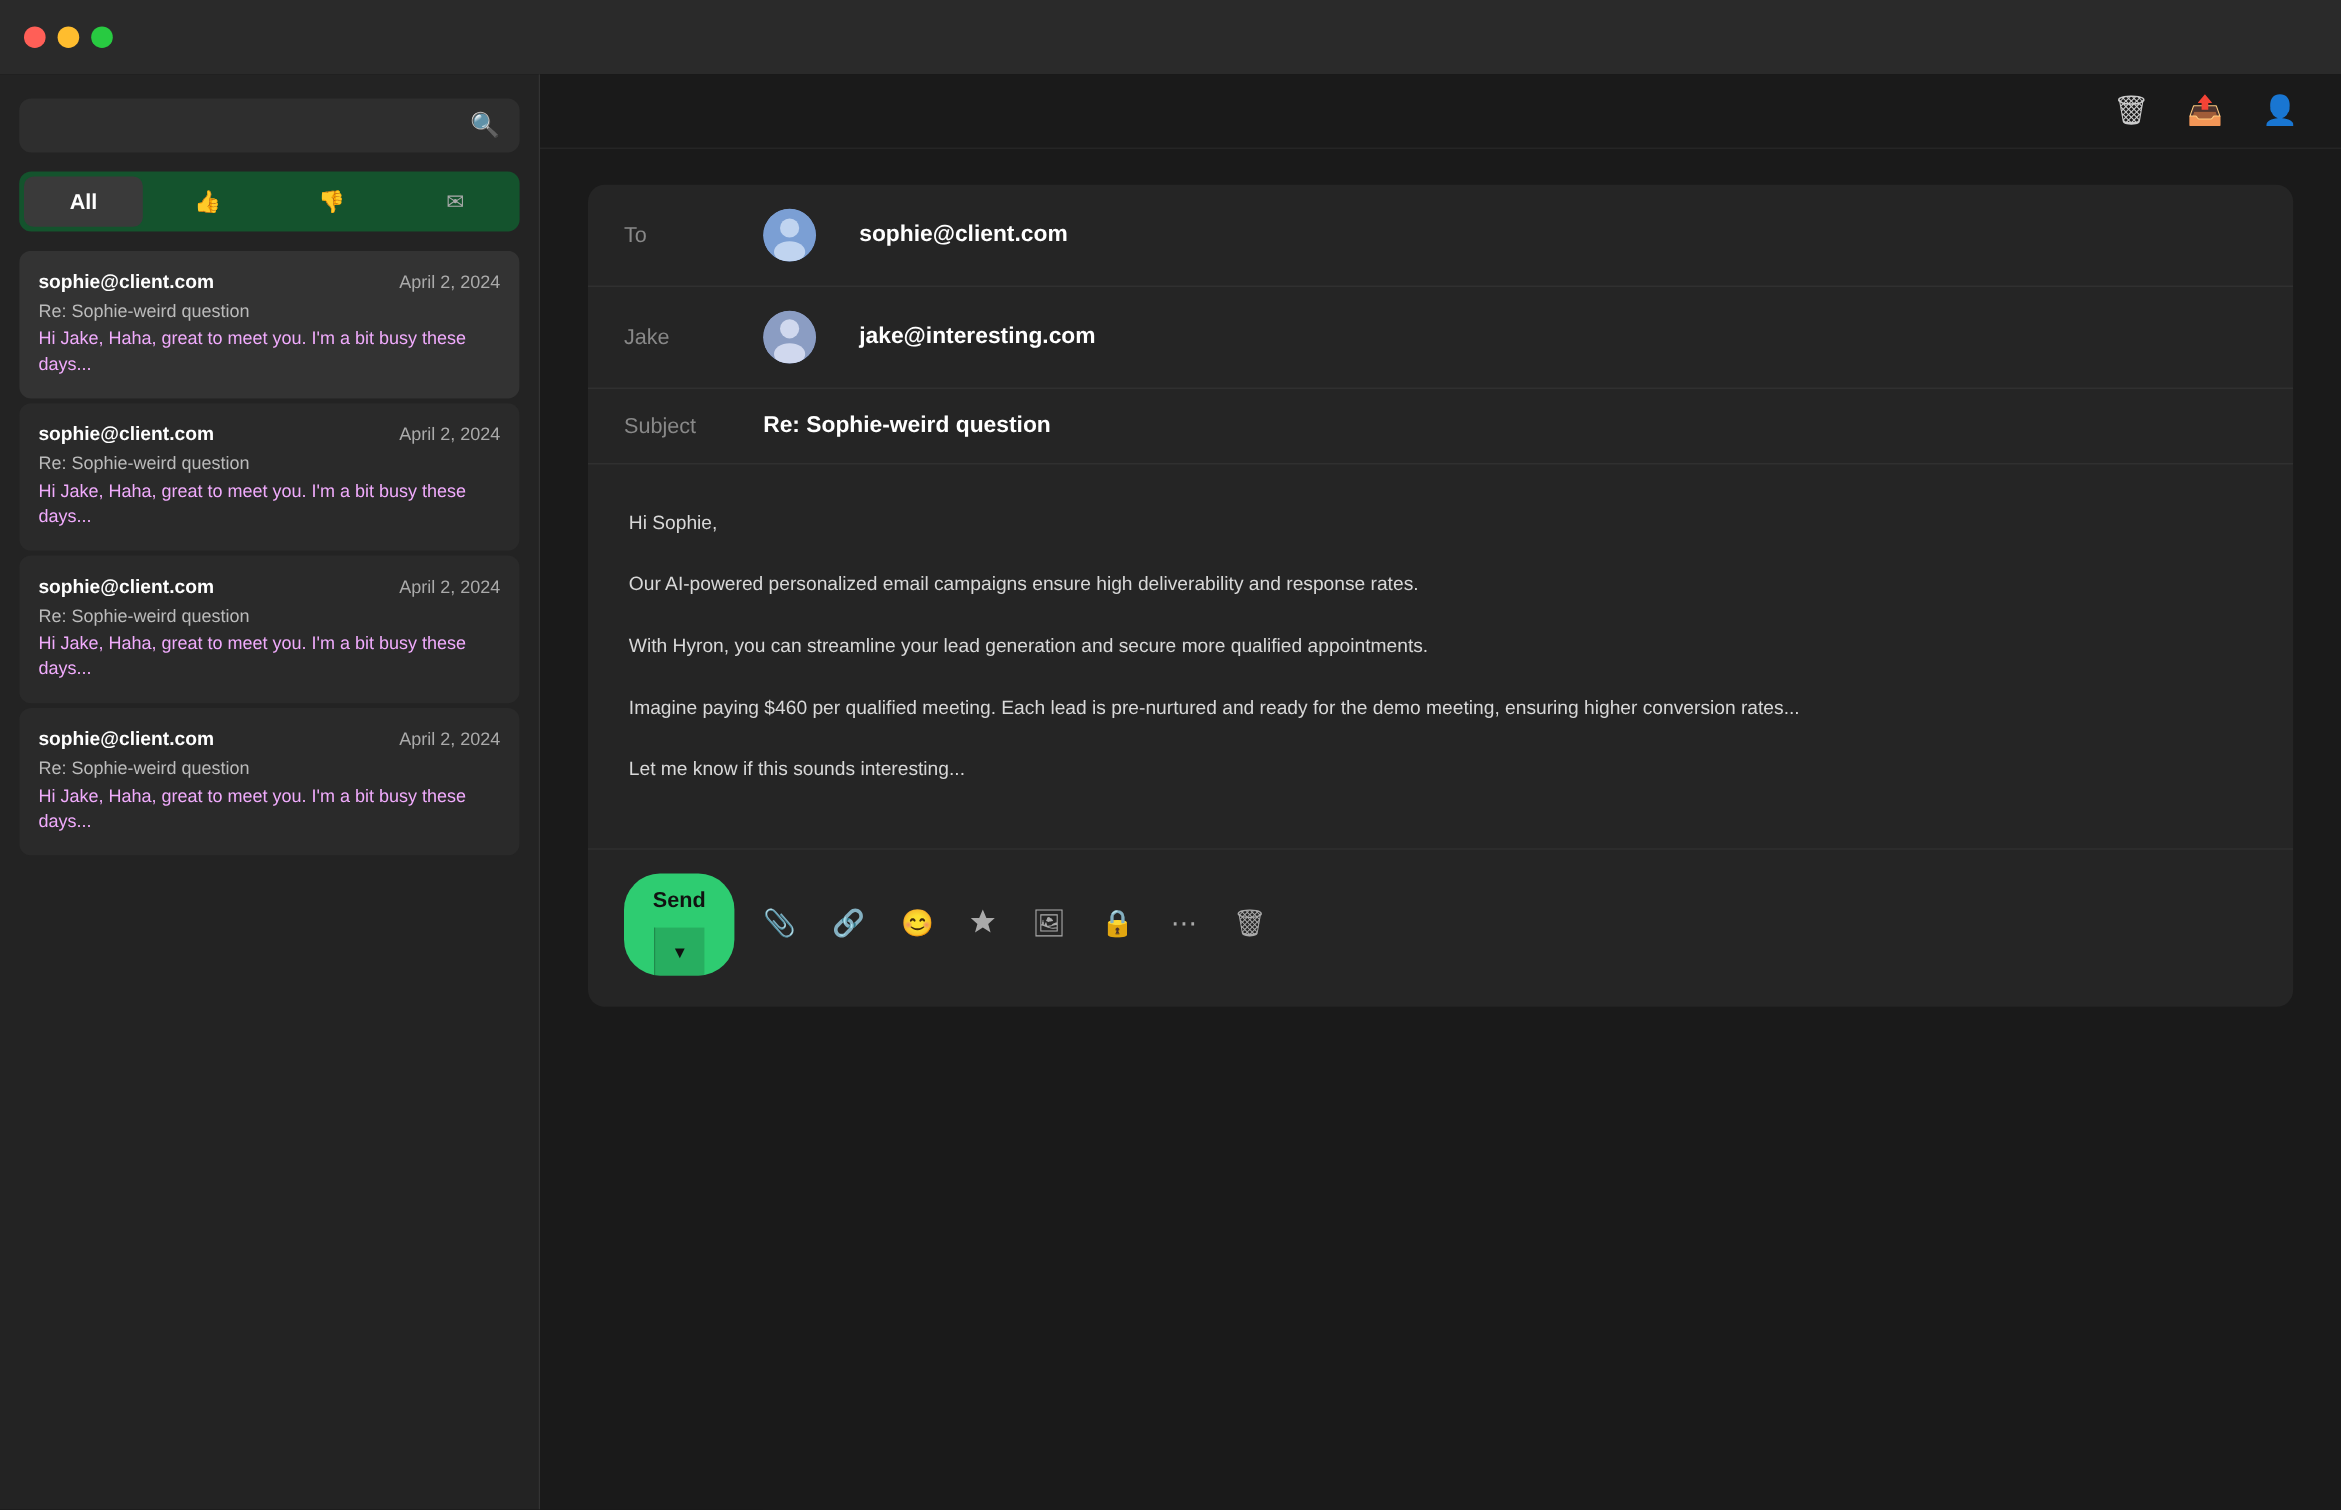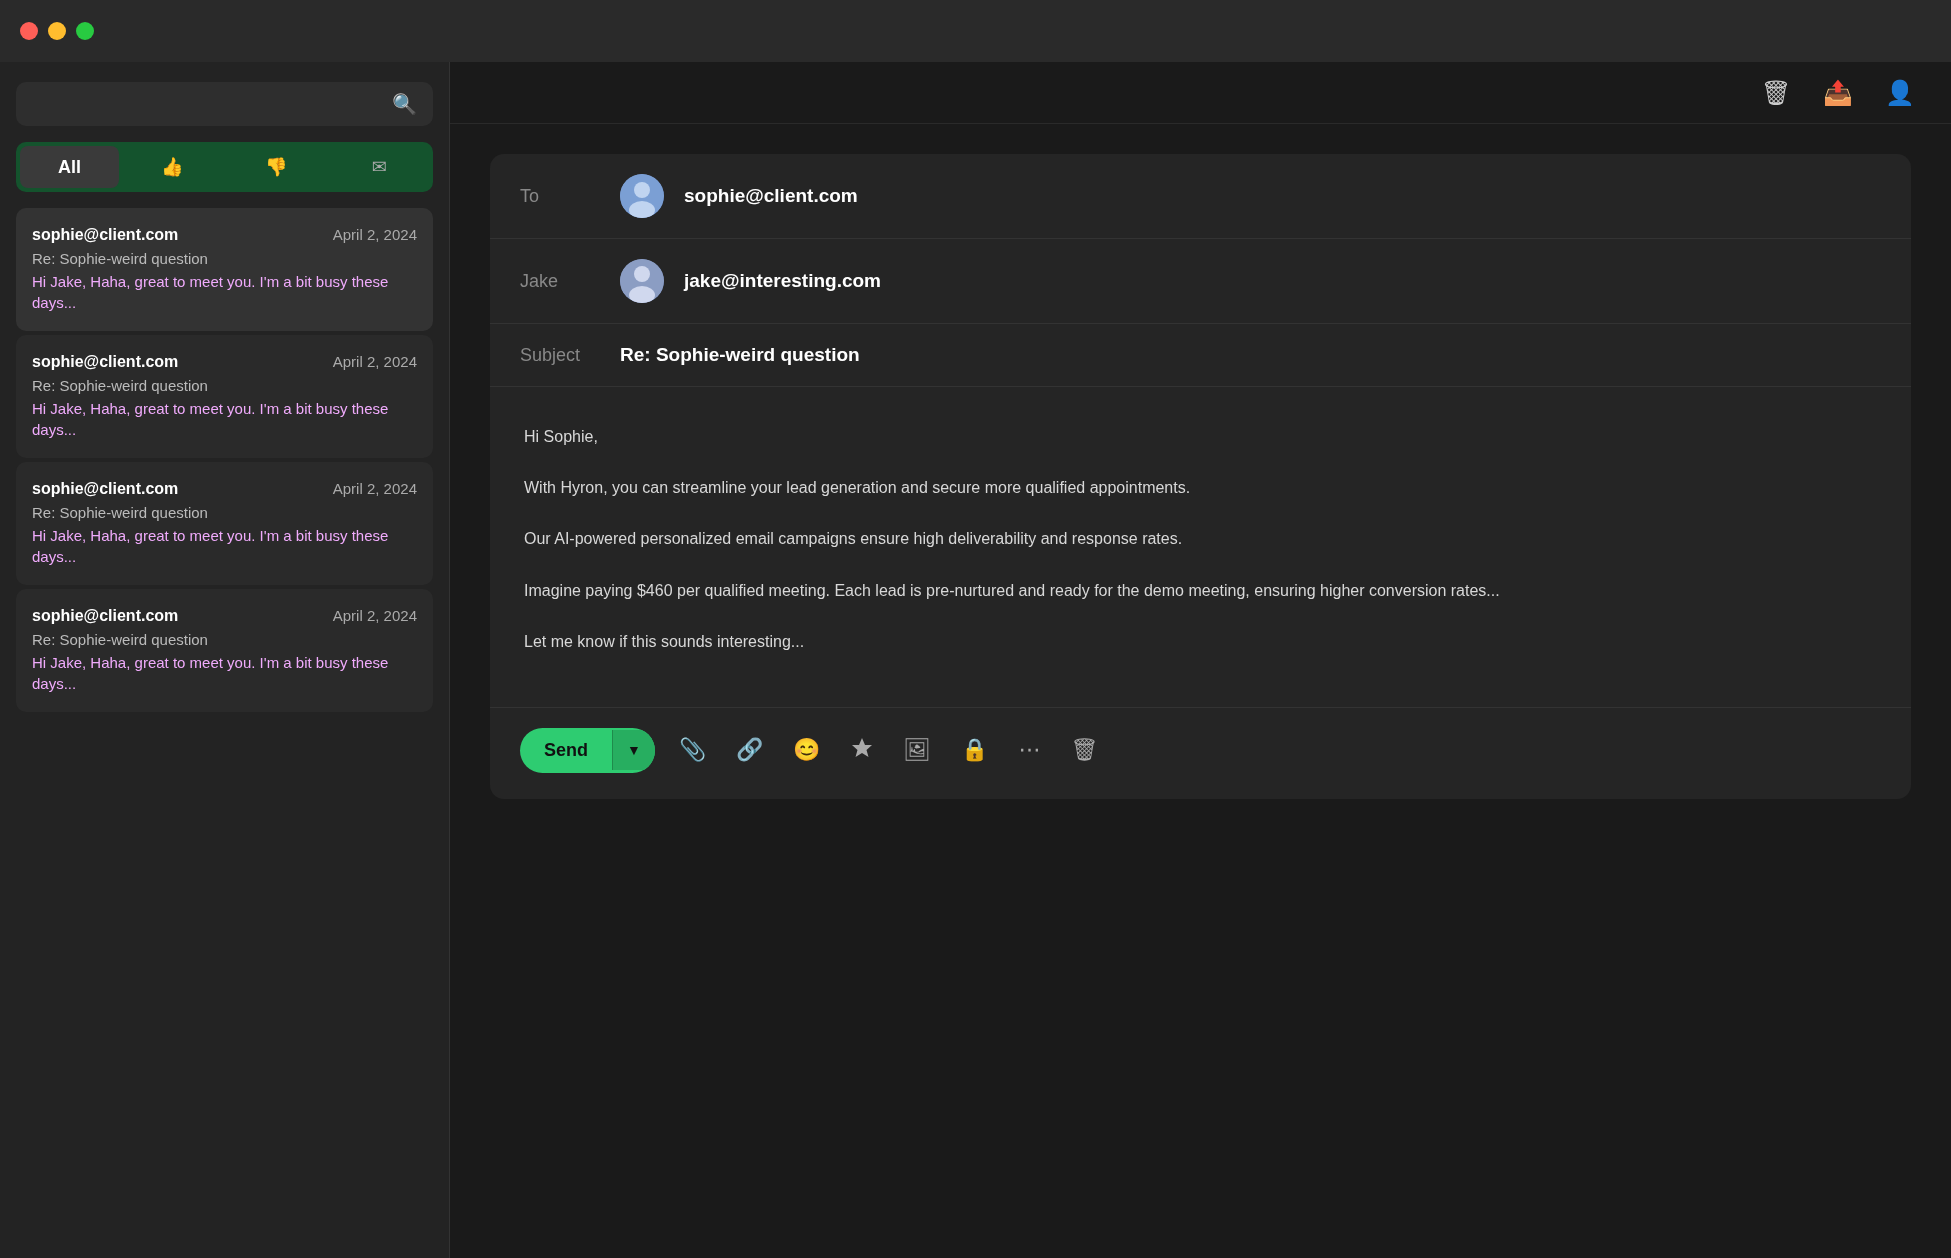--- a/index.html
+++ b/index.html
@@ -184,21 +184,21 @@
       padding: 0;
       overflow: hidden;
     }
 
     
     .email-header-row {
       display: flex;
       align-items: center;
       padding: 20px 30px;
       border-bottom: 1px solid #333;
-      gap: 20px;
+      gap: 36px;
     }
     .email-field-label {
       font-size: 18px;
       color: #888;
       font-weight: 500;
       min-width: 80px;
     }
     .email-avatar {
       width: 44px;
       height: 44px;
@@ -252,20 +252,21 @@
       align-items: center;
       gap: 18px;
       border-top: 1px solid #333;
     }
     .send-btn-group {
       display: flex;
       align-items: center;
       background: #2ecc71;
       border-radius: 30px;
       overflow: hidden;
+      flex-direction: column;
     }
     .send-btn {
       background: transparent;
       border: none;
       color: #111;
       font-weight: 700;
       font-size: 18px;
       padding: 12px 24px;
       cursor: pointer;
     }
@@ -388,22 +389,22 @@
           <span class="email-address">jake@interesting.com</span>
         </div>
 
         <div class="email-header-row">
           <span class="email-field-label">Subject</span>
           <span class="email-subject-value">Re: Sophie-weird question</span>
         </div>
 
         <div class="email-body">
           <p>Hi Sophie,</p>
+          <p>Our AI-powered personalized email campaigns ensure high deliverability and response rates.</p>
           <p>With Hyron, you can streamline your lead generation and secure more qualified appointments.</p>
-          <p>Our AI-powered personalized email campaigns ensure high deliverability and response rates.</p>
           <p>Imagine paying $460 per qualified meeting. Each lead is pre-nurtured and ready for the demo meeting, ensuring higher conversion rates...</p>
           <p>Let me know if this sounds interesting...</p>
         </div>
 
         <div class="compose-toolbar">
           <div class="send-btn-group">
             <button class="send-btn">Send</button>
             <button class="send-dropdown-btn">▼</button>
           </div>
           <span class="compose-action-icon">📎</span>

